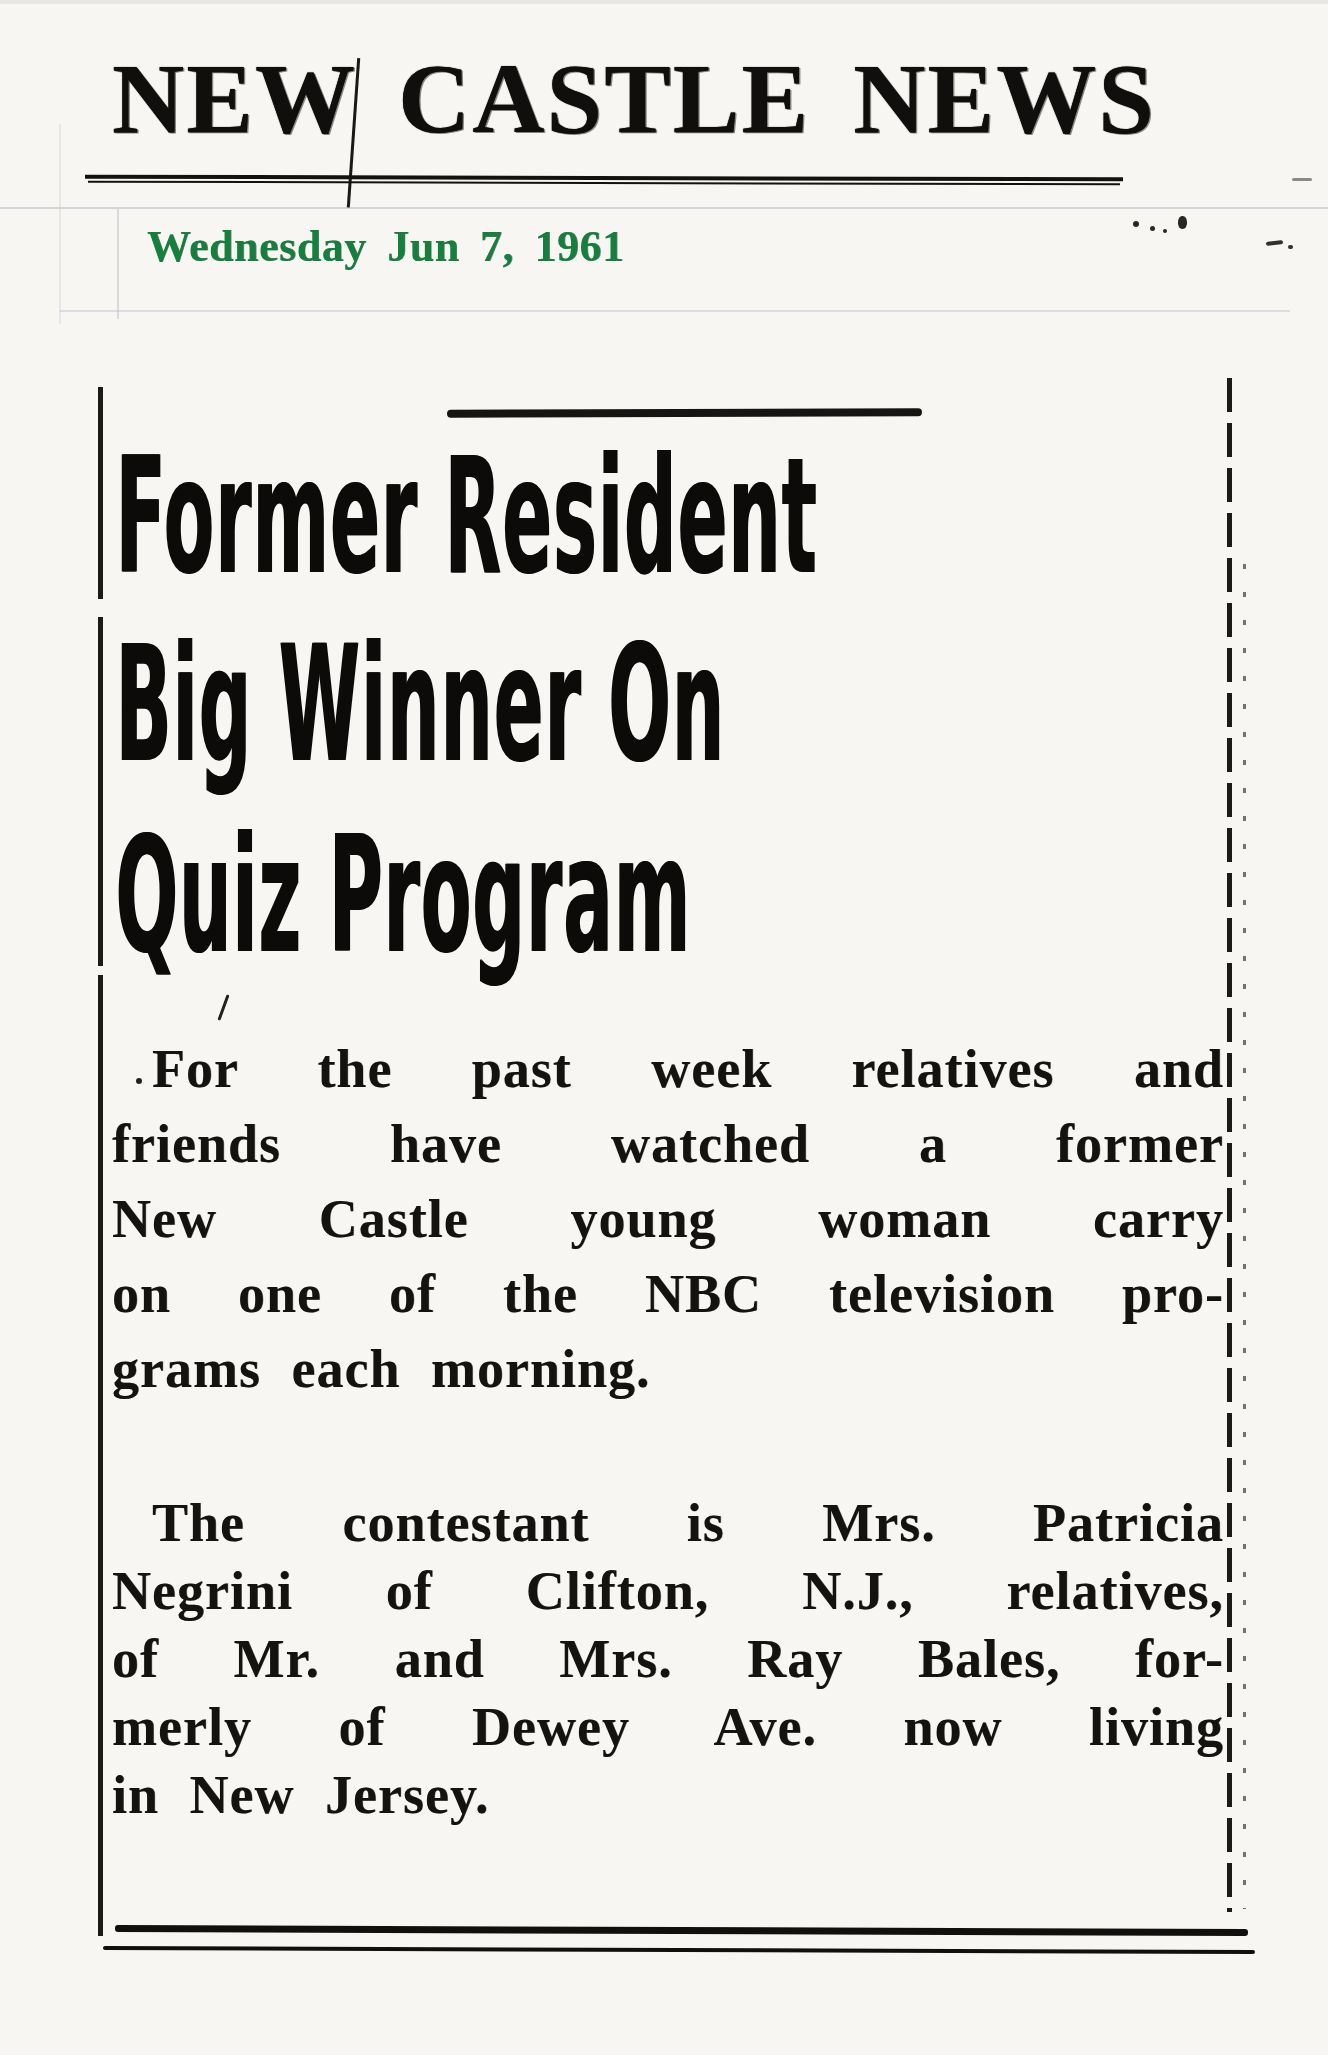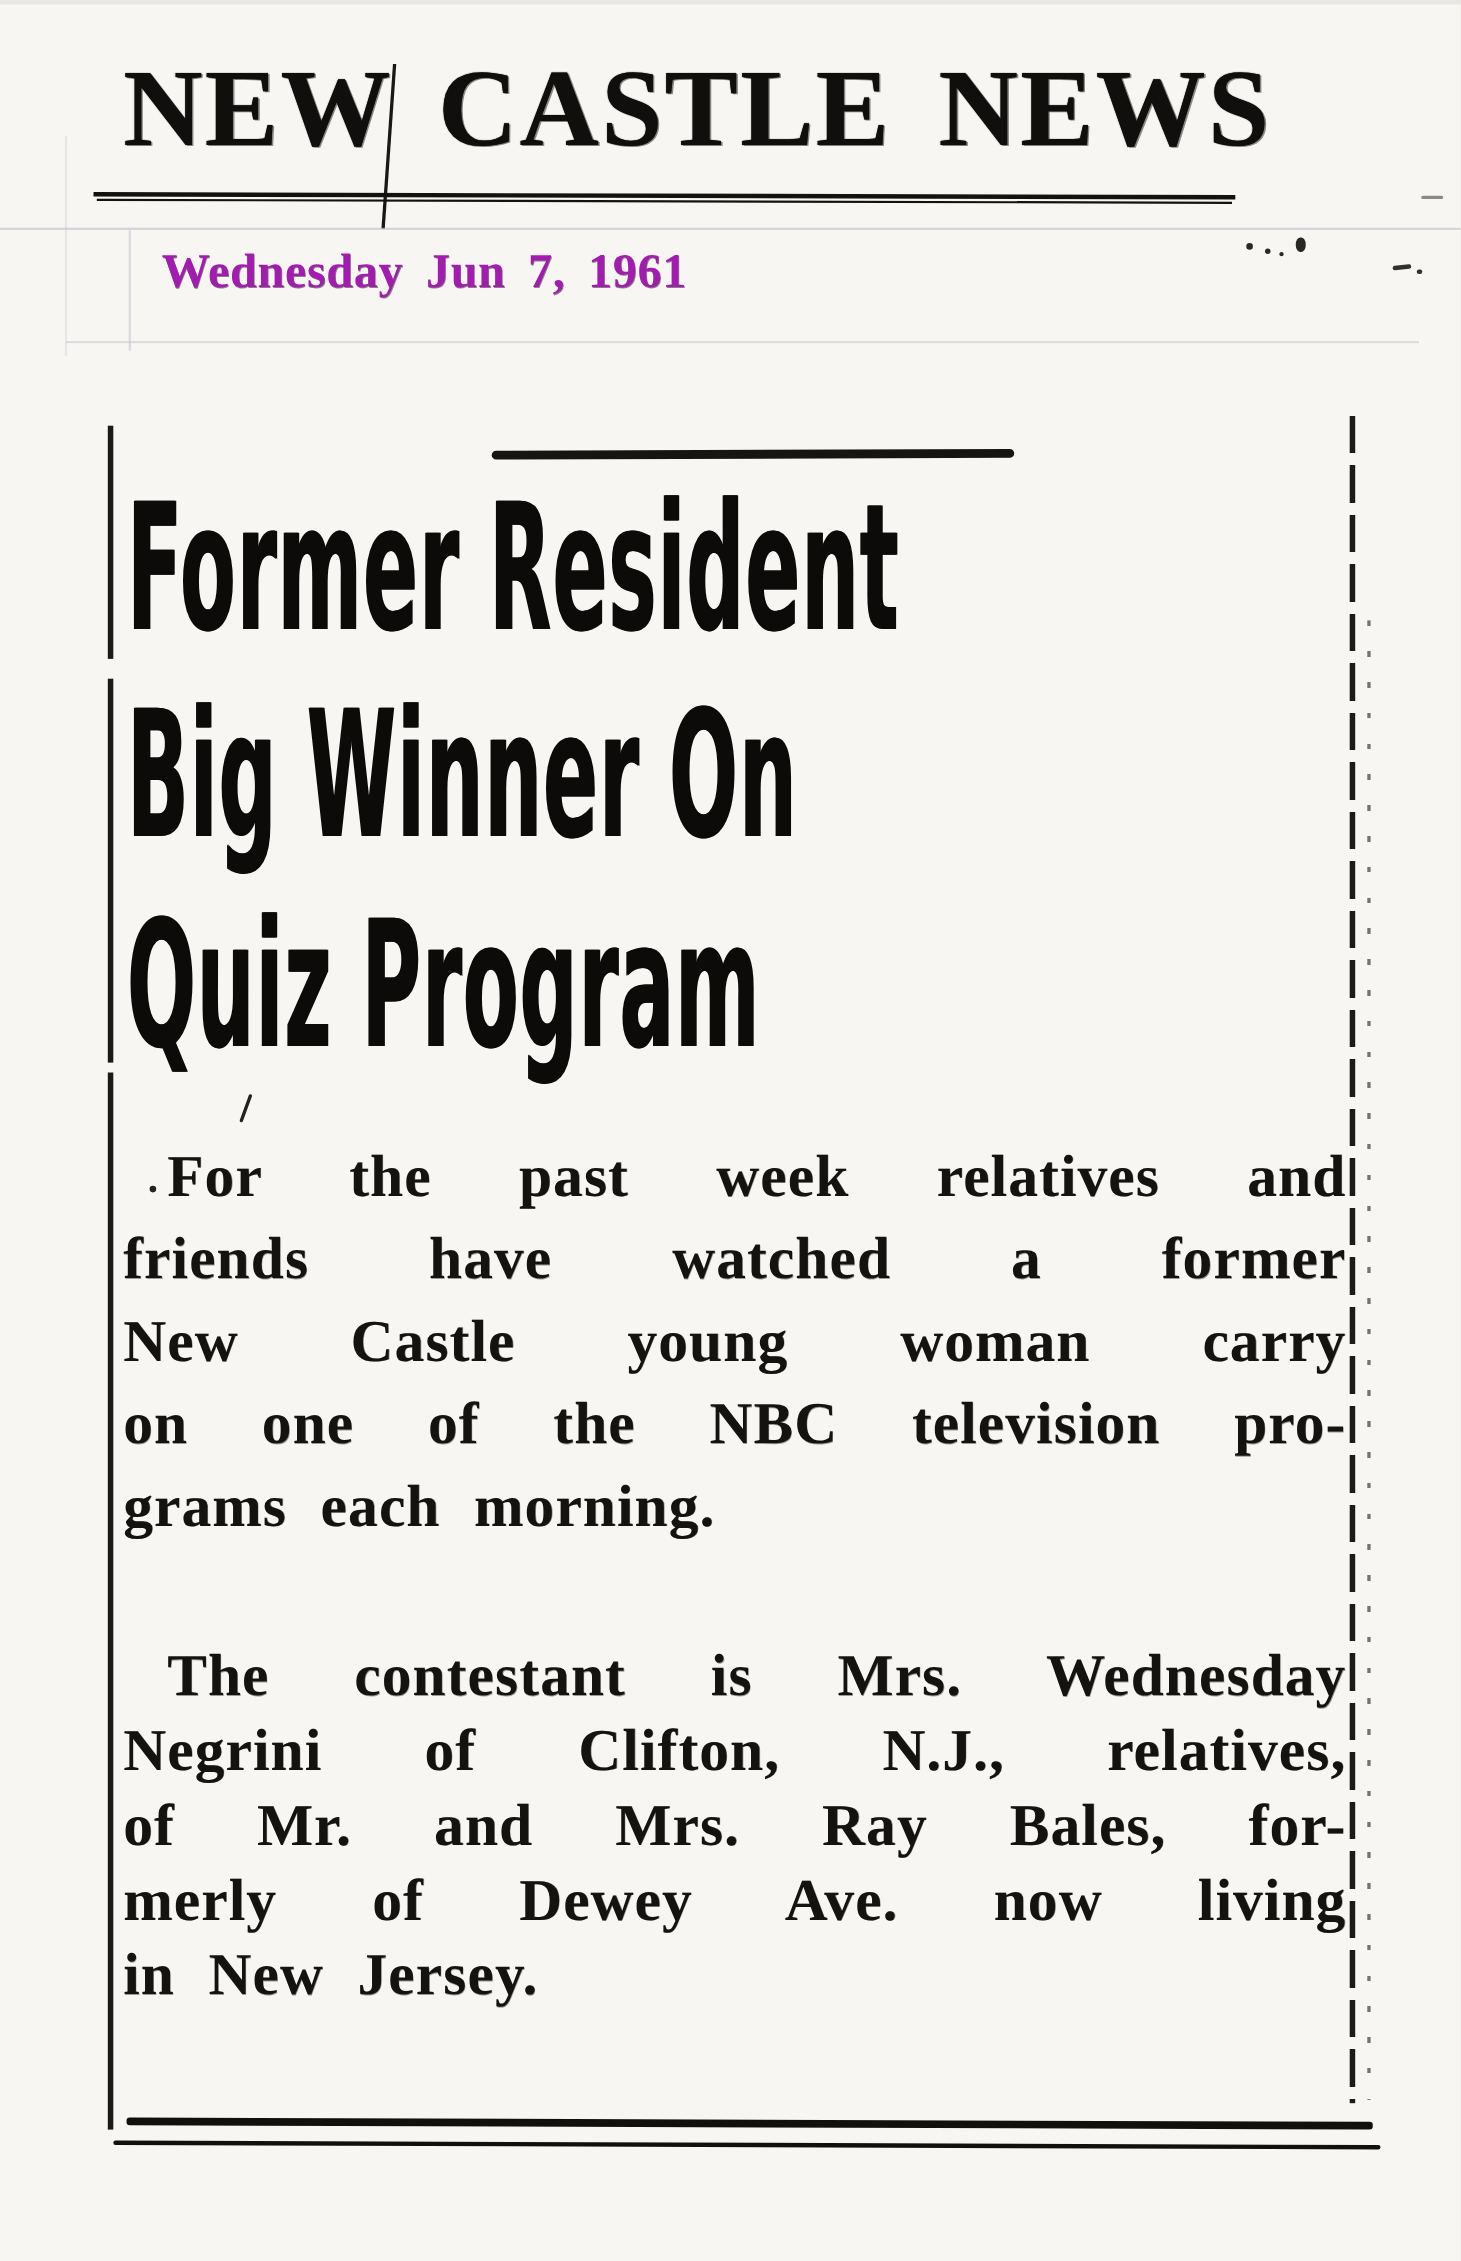--- a/index.html
+++ b/index.html
@@ -22,21 +22,21 @@
   .faint{position:absolute;background:#b9b7c2;opacity:.55;}
   .f1{left:0;top:203px;width:1328px;height:2px;}
   .f2{left:60px;top:306px;width:1230px;height:2px;opacity:.4;}
   .faintv{position:absolute;background:#c9c7d1;opacity:.6;}
   .fv1{left:117px;top:205px;width:2px;height:110px;}
   .fv2{left:59px;top:120px;width:2px;height:200px;opacity:.35;}
   
   .date{
     position:absolute;left:147px;top:217px;
     font:700 44px "Liberation Serif", serif;line-height:52px;
-    letter-spacing:.5px;word-spacing:9px;white-space:nowrap;color:#a21caf;
+    letter-spacing:.5px;word-spacing:9px;white-space:nowrap;color:#15803d;
     text-shadow:.6px .4px 0 rgba(18,16,14,.5);
   }
   
   .hrule{position:absolute;left:447px;top:405px;width:475px;height:8px;background:#171513;border-radius:4px;transform:rotate(-.2deg);}
   .vrule-left{position:absolute;left:98px;top:383px;width:5px;height:1549px;background:#1c1a18;}
   .vgap{position:absolute;background:#f7f6f3;}
   .g1{left:96px;top:595px;width:9px;height:18px;}
   .g2{left:96px;top:962px;width:9px;height:9px;}
   .vrule-right{
     position:absolute;left:1227px;top:374px;width:5px;height:1534px;
@@ -124,21 +124,21 @@
 
   <div class="para p1">
     <div class="bline j indent">For the past week relatives and</div>
     <div class="bline j">friends have watched a former</div>
     <div class="bline j">New Castle young woman carry</div>
     <div class="bline j">on one of the NBC television pro-</div>
     <div class="bline loose">grams each morning.</div>
   </div>
 
   <div class="para p2">
-    <div class="bline j indent">The contestant is Mrs. Wednesday</div>
+    <div class="bline j indent">The contestant is Mrs. Patricia</div>
     <div class="bline j">Negrini of Clifton, N.J., relatives,</div>
     <div class="bline j">of Mr. and Mrs. Ray Bales, for-</div>
     <div class="bline j">merly of Dewey Ave. now living</div>
     <div class="bline loose">in New Jersey.</div>
   </div>
 
   <div class="brule b1"></div>
   <div class="brule b2"></div>
 
 </div>

